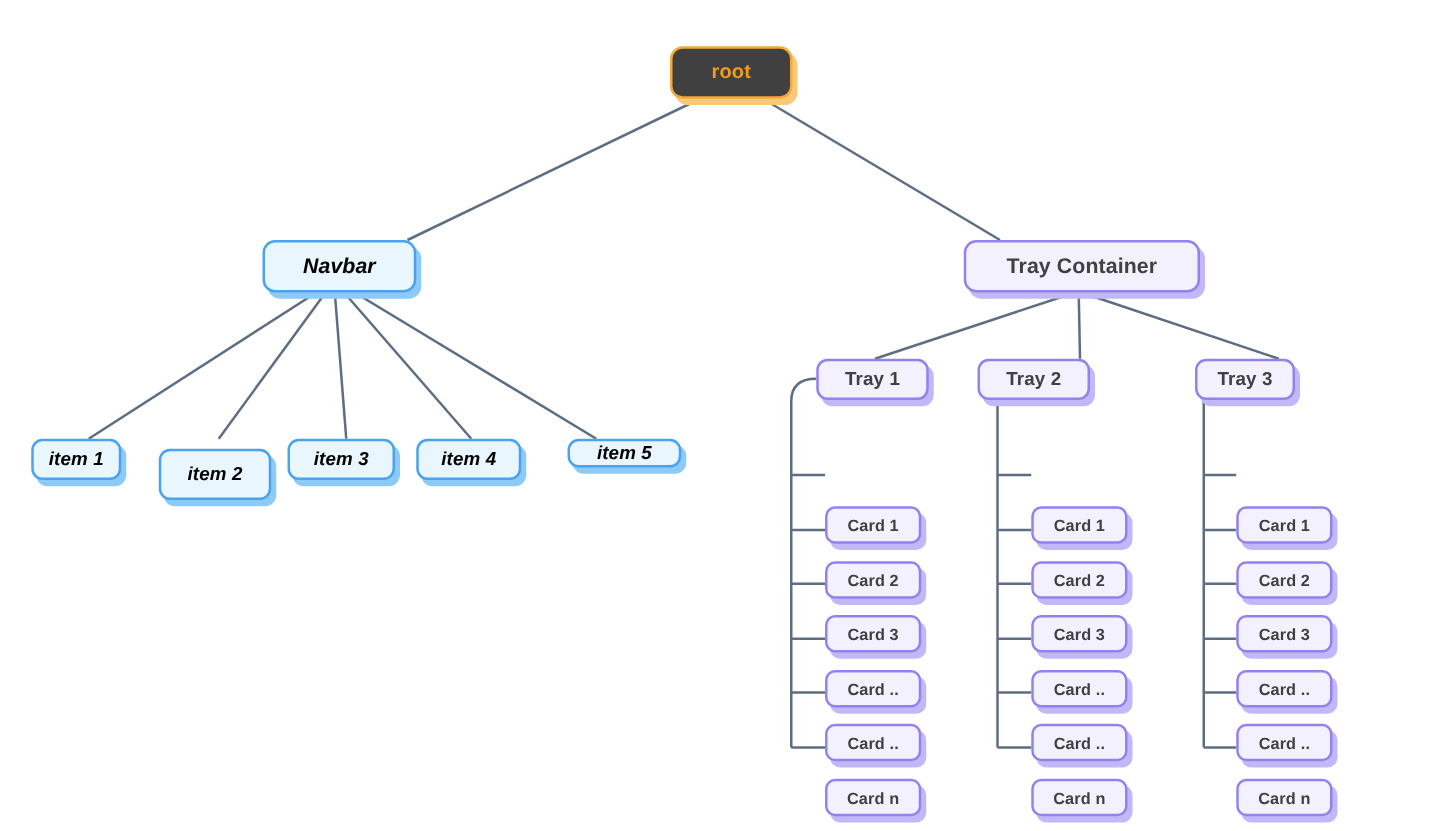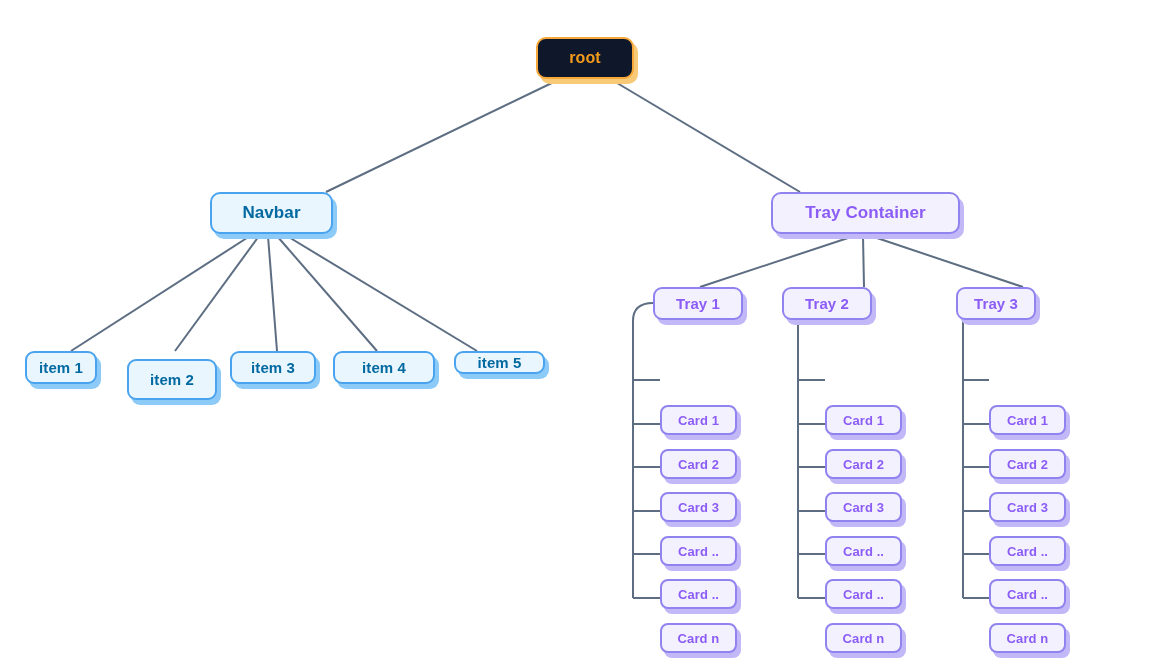--- a/index.html
+++ b/index.html
@@ -11,23 +11,23 @@
   .edges path { fill:none; stroke:#5d6d82; stroke-width:2; }
   .node {
     position:absolute; box-sizing:border-box;
     display:flex; align-items:center; justify-content:center;
     border:2px solid; font-weight:700; white-space:nowrap;
     letter-spacing:0.1px;
   }
   .lg { border-radius:10px; font-size:17px; }
   .md { border-radius:9px;  font-size:15px; }
   .sm { border-radius:8px;  font-size:13px;margin-top:40px; }
-  .orange { background:#0f172a; border-color:#f7a83a; color:#f59b1c; box-shadow:4px 5px 0 #f8c977; }
-  .blue   { background:#e9f6fe; border-color:#4aa3ee; color:#0369a1; box-shadow:4px 5px 0 #8ccaf8; }
-  .purple { background:#f3f1fe; border-color:#9183ef; color:#8b5cf6; box-shadow:4px 5px 0 #c2b8f8;text-align:right; }
+  .orange { background:#404040; border-color:#f7a83a; color:#f59b1c; box-shadow:4px 5px 0 #f8c977; }
+  .blue   { background:#e9f6fe; border-color:#4aa3ee; color:#000000; box-shadow:4px 5px 0 #8ccaf8;font-style:italic; }
+  .purple { background:#f3f1fe; border-color:#9183ef; color:#404040; box-shadow:4px 5px 0 #c2b8f8;text-align:right; }
   .root-node { font-size:16px; }
 </style>
 </head>
 <body>
 
 <div class="canvas">
 
   <svg class="edges" viewBox="0 0 1156 665">
     <path d="M558 80 L326 192"></path>
     <path d="M612 80 L800 192"></path>
@@ -46,21 +46,21 @@
 
   <div class="node lg orange root-node" style="left:536px;top:37px;width:98px;height:42px">root</div>
 
   <div class="node lg blue" style="left:210px;top:192px;width:123px;height:42px">Navbar</div>
 
   <div class="node lg purple" style="left:771px;top:192px;width:189px;height:42px">Tray Container</div>
 
   <div class="node md blue" style="left:25px;top:351px;width:72px;height:33px">item 1</div>
   <div class="node md blue" style="left:127px;top:359px;width:90px;height:41px">item 2</div>
   <div class="node md blue" style="left:230px;top:351px;width:86px;height:33px">item 3</div>
-  <div class="node md blue" style="left:333px;top:351px;width:102px;height:33px">item 4</div>
+  <div class="node md blue" style="left:333px;top:351px;width:84px;height:33px">item 4</div>
   <div class="node md blue" style="left:454px;top:351px;width:91px;height:23px">item 5</div>
 
   <div class="node md purple" style="left:653px;top:287px;width:90px;height:33px">Tray 1</div>
   <div class="node md purple" style="left:782px;top:287px;width:90px;height:33px">Tray 2</div>
   <div class="node md purple" style="left:956px;top:287px;width:80px;height:33px">Tray 3</div>
 
   <div class="node sm purple" style="left:660px;top:365px;width:77px;height:30px">Card 1</div>
   <div class="node sm purple" style="left:660px;top:409px;width:77px;height:30px">Card 2</div>
   <div class="node sm purple" style="left:660px;top:452px;width:77px;height:30px">Card 3</div>
   <div class="node sm purple" style="left:660px;top:496px;width:77px;height:30px">Card ..</div>

